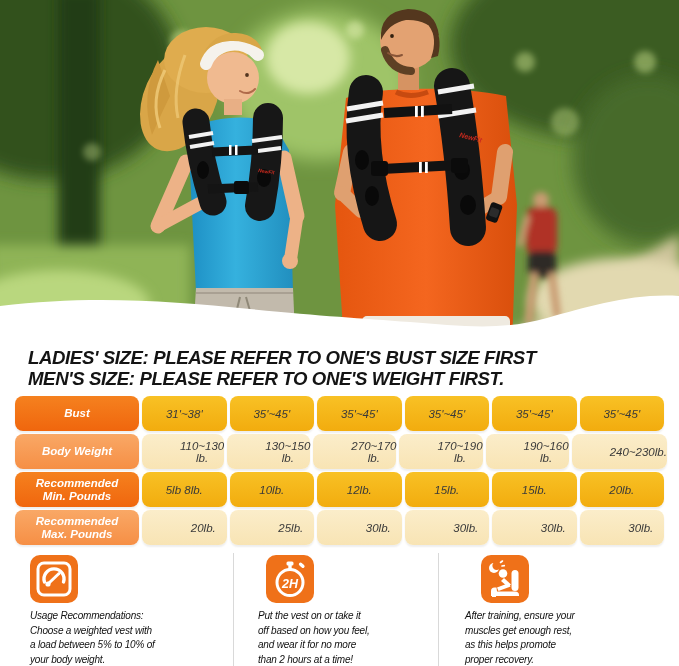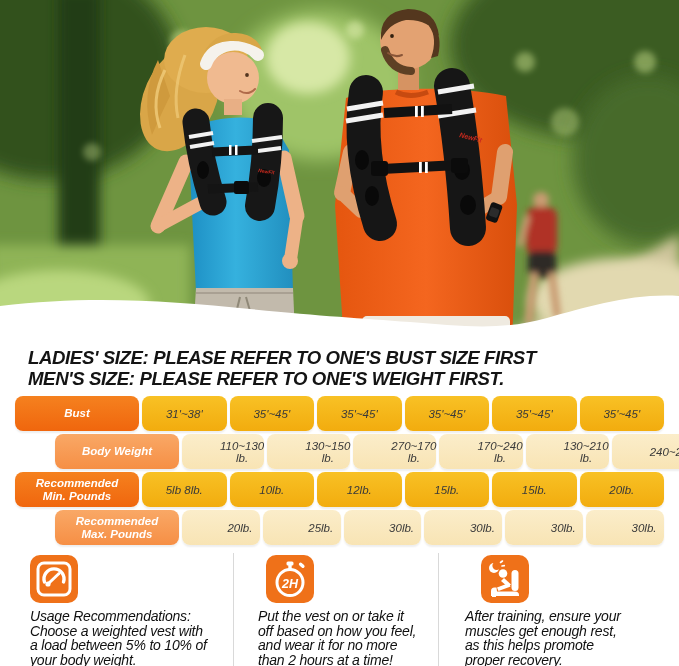--- a/index.html
+++ b/index.html
@@ -18,33 +18,33 @@
 
   
   .size-table{margin:7px 15px 0 15px;display:flex;flex-direction:column;gap:3px;}
   .trow{display:flex;gap:3px;height:35px;}
   .tcell{border-radius:8px;display:flex;align-items:center;justify-content:center;
     font-style:italic;text-align:center;box-shadow:0 2px 2px rgba(0,0,0,0.07);}
   .thead{width:124px;flex:0 0 124px;color:#fff;font-weight:700;font-size:11.5px;line-height:12.5px;white-space:pre-line;}
   .tdata{flex:1 1 0;font-size:11.5px;font-weight:500;color:#3a3a3a;}
   .row-strong .thead{background:linear-gradient(#F5811F,#F0660D);}
   .row-strong .tdata{background:linear-gradient(#F8C125,#F2AC0E);}
-  .row-light .thead{background:linear-gradient(#F9A866,#F68F45);margin-left:40px;}
+  .row-light .thead{background:linear-gradient(#F9A866,#F68F45);}
   .row-light .tdata{background:linear-gradient(#FBEDCA,#F8E4B4);padding-left:38px;}
 
   
   .tips{margin:8px 15px 0 15px;display:grid;grid-template-columns:218px 205px 226px;}
   .tip{padding-top:2px;}
   .tip-2{border-left:1px solid #d9d9d9;}
   .tip-3{border-left:1px solid #d9d9d9;}
   .tip-1 .tip-icon{margin-left:15px;} .tip-1 .tip-text{margin-left:15px;}
   .tip-2 .tip-icon{margin-left:32px;} .tip-2 .tip-text{margin-left:24px;}
   .tip-3 .tip-icon{margin-left:42px;} .tip-3 .tip-text{margin-left:26px;}
   .tip-icon{width:48px;height:48px;display:block;}
-  .tip-text{margin-top:6px;font-size:14px;line-height:14.5px;font-style:italic;font-weight:500;
+  .tip-text{margin-top:6px;font-size:10px;line-height:14.5px;font-style:italic;font-weight:500;
     color:#101010;white-space:pre-line;letter-spacing:-0.2px;}
 </style>
 </head>
 <body>
 
 <div class="page">
 
   <div class="photo">
     <svg width="679" height="345" viewBox="0 0 679 345" xmlns="http://www.w3.org/2000/svg">
       <defs>
@@ -208,22 +208,22 @@
       <div class="tcell tdata">35'~45'</div>
       <div class="tcell tdata">35'~45'</div>
       <div class="tcell tdata">35'~45'</div>
       <div class="tcell tdata">35'~45'</div>
     </div>
     <div class="trow row-light">
       <div class="tcell thead">Body Weight</div>
       <div class="tcell tdata">110~130 lb.</div>
       <div class="tcell tdata">130~150 lb.</div>
       <div class="tcell tdata">270~170 lb.</div>
-      <div class="tcell tdata">170~240 lb.</div>
-      <div class="tcell tdata">130~210 lb.</div>
+      <div class="tcell tdata">170~190 lb.</div>
+      <div class="tcell tdata">190~160 lb.</div>
       <div class="tcell tdata">240~230lb.</div>
     </div>
     <div class="trow row-strong">
       <div class="tcell thead">Recommended
 Min. Pounds</div>
       <div class="tcell tdata">5lb 8lb.</div>
       <div class="tcell tdata">10lb.</div>
       <div class="tcell tdata">12lb.</div>
       <div class="tcell tdata">15lb.</div>
       <div class="tcell tdata">15lb.</div>

